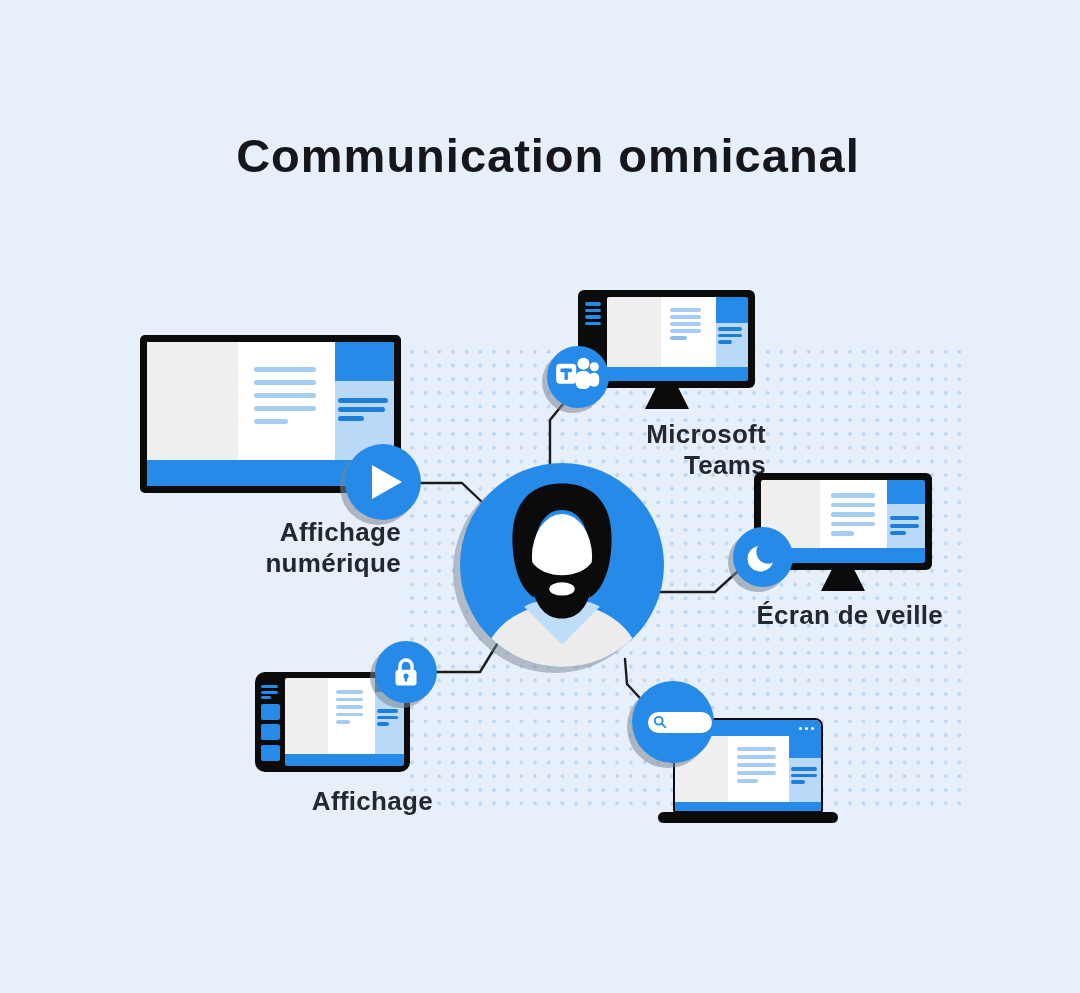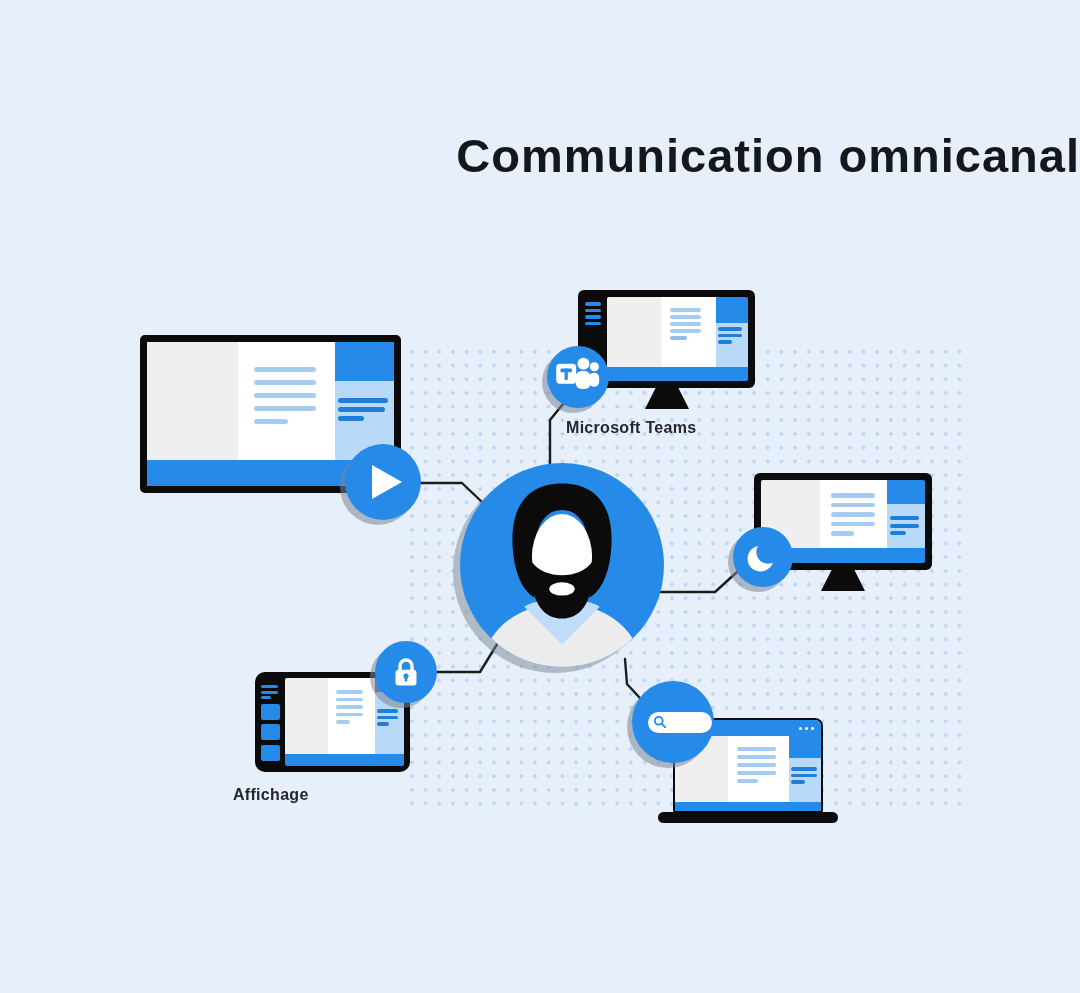--- a/index.html
+++ b/index.html
@@ -9,24 +9,24 @@
   .canvas{ position:relative; width:1080px; height:993px; background:#E6EFFA; overflow:hidden; }
 
   
   .dots{ position:absolute; left:405px; top:345px; width:557px; height:468px;
     background-image:radial-gradient(circle,#BCD7F4 1.7px,transparent 1.9px);
     background-size:13.7px 13.7px; }
 
   
   .lines{ position:absolute; left:0; top:0; width:1080px; height:993px; }
 
-  .title{ position:absolute; left:0; top:128px; width:1080px; text-align:right;
+  .title{ position:absolute; left:0; top:128px; width:1080px; text-align:center;
     font-size:47px; font-weight:800; letter-spacing:1px; color:#15171C;padding-left:16px; }
 
-  .label{ position:absolute; text-align:left; font-size:16px; font-weight:700;
+  .label{ position:absolute; text-align:right; font-size:26px; font-weight:700;
     color:#23272F; letter-spacing:.3px; }
 
   
   .p-gray{ background:#EFEFEF; }
   .p-white{ background:#FFFFFF; flex:1; }
   .blk-blue{ background:#268AE8; }
   .blk-lb{ background:#B8D9F8; flex:1; }
   .bar-blue{ background:#268AE8; }
   .ln{ display:block; background:#A6CCF1; border-radius:3px; }
   .ln2{ display:block; background:#1E7EDA; border-radius:3px; }
@@ -176,20 +176,21 @@
         <div class="blk-blue"></div>
         <div class="blk-lb">
             <i class="ln2"></i>
             <i class="ln2 m"></i>
             <i class="ln2 s"></i>
           </div>
       </div>
     </div>
     <div class="bar-blue"></div>
   </div>
+  <div class="label" style="left:140px; top:517px; width:261px;">Affichage numérique</div>
 
   <div class="monitor mon-teams">
     <div class="sidebar">
       <i class="ln2"></i>
         <i class="ln2"></i>
         <i class="ln2"></i>
         <i class="ln2"></i>
     </div>
     <div class="mon-screen">
       <div class="mon-content">
@@ -233,20 +234,21 @@
               <i class="ln2"></i>
               <i class="ln2"></i>
               <i class="ln2 s"></i>
             </div>
           </div>
       </div>
       <div class="bar-blue"></div>
     </div>
   </div>
   <div class="mon-stand stand-veille"></div>
+  <div class="label" style="left:743px; top:600px; width:200px;">Écran de veille</div>
 
   <div class="tablet">
     <div class="sidebar">
       <i class="ln2"></i>
         <i class="ln2"></i>
         <i class="ln2 s"></i>
       <div class="blk"></div>
         <div class="blk"></div>
         <div class="blk"></div>
     </div>

